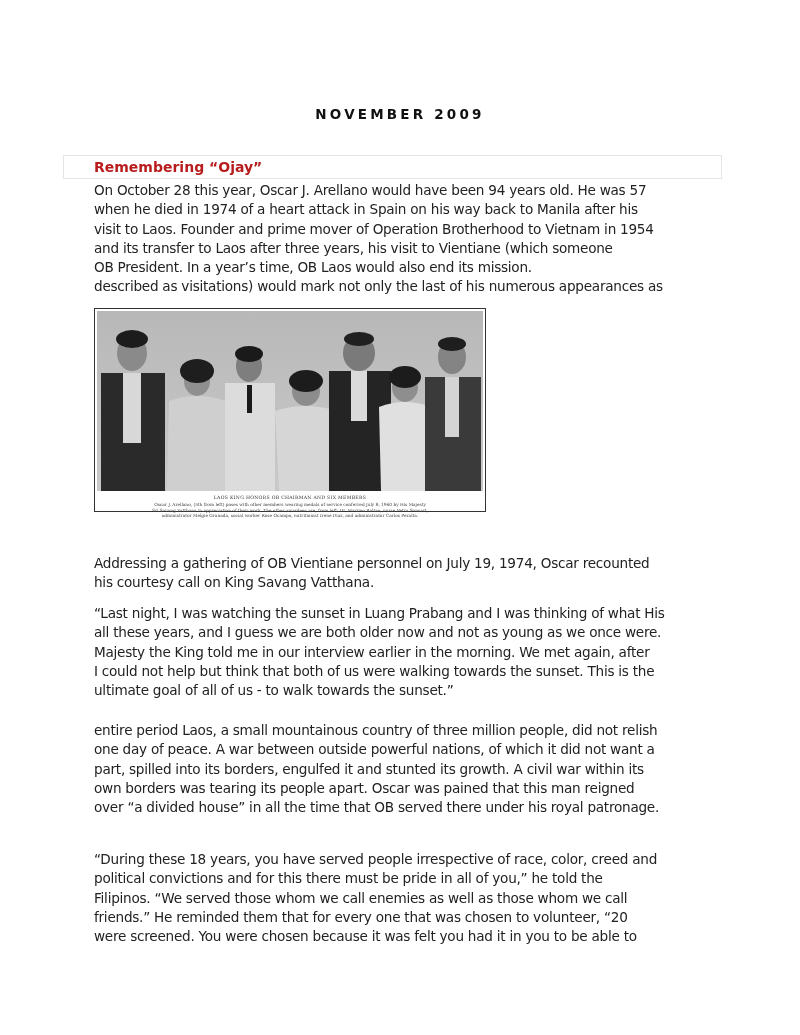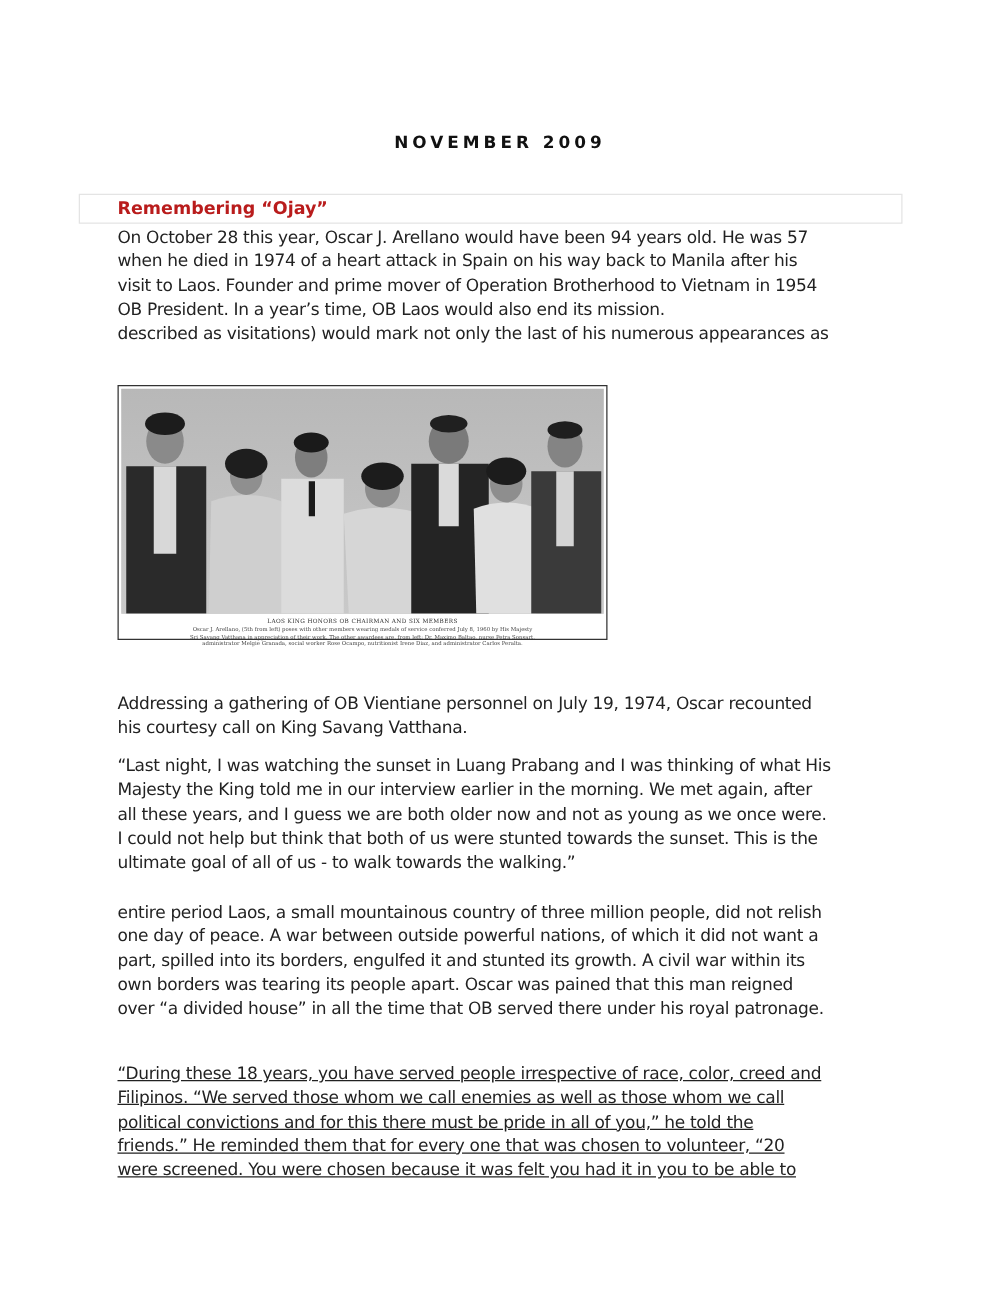--- a/index.html
+++ b/index.html
@@ -30,20 +30,21 @@
 <div>
   <div class="month">NOVEMBER 2009</div>
 
   <div class="title-box"></div>
   <div class="title">Remembering “Ojay”</div>
 
   <div class="para" style="top:181px;">
     <span class="line">On October 28 this year, Oscar J. Arellano would have been 94 years old. He was 57</span>
     <span class="line">when he died in 1974 of a heart attack in Spain on his way back to Manila after his</span>
     <span class="line">visit to Laos. Founder and prime mover of Operation Brotherhood to Vietnam in 1954</span>
+    <span class="line">and its transfer to Laos after three years, his visit to Vientiane (which someone</span>
     <span class="line">OB President. In a year’s time, OB Laos would also end its mission.</span>
     <span class="line">described as visitations) would mark not only the last of his numerous appearances as</span>
   </div>
 
   <div class="photo-frame">
     <div class="photo">
       <svg width="386" height="180" viewBox="0 0 386 180">
         <defs>
           <linearGradient id="bg" x1="0" y1="0" x2="0" y2="1">
             <stop offset="0" stop-color="#b8b8b8"></stop>
@@ -107,34 +108,34 @@
     </div>
   </div>
 
   <div class="para" style="top:554px;">
     <span class="line">Addressing a gathering of OB Vientiane personnel on July 19, 1974, Oscar recounted</span>
     <span class="line">his courtesy call on King Savang Vatthana.</span>
   </div>
 
   <div class="para" style="top:604px;">
     <span class="line">“Last night, I was watching the sunset in Luang Prabang and I was thinking of what His</span>
+    <span class="line">all these years, and I guess we are both older now and not as young as we once were.</span>
     <span class="line">Majesty the King told me in our interview earlier in the morning. We met again, after</span>
-    <span class="line">all these years, and I guess we are both older now and not as young as we once were.</span>
-    <span class="line">I could not help but think that both of us were stunted towards the sunset. This is the</span>
-    <span class="line">ultimate goal of all of us - to walk towards the walking.”</span>
+    <span class="line">I could not help but think that both of us were walking towards the sunset. This is the</span>
+    <span class="line">ultimate goal of all of us - to walk towards the sunset.”</span>
   </div>
 
   <div class="para" style="top:721px;">
     <span class="line">entire period Laos, a small mountainous country of three million people, did not relish</span>
     <span class="line">one day of peace. A war between outside powerful nations, of which it did not want a</span>
     <span class="line">part, spilled into its borders, engulfed it and stunted its growth. A civil war within its</span>
     <span class="line">own borders was tearing its people apart. Oscar was pained that this man reigned</span>
     <span class="line">over “a divided house” in all the time that OB served there under his royal patronage.</span>
   </div>
 
-  <div class="para" style="top:850px;text-decoration:underline;">
+  <div class="para" style="top:850px;">
     <span class="line">“During these 18 years, you have served people irrespective of race, color, creed and</span>
+    <span class="line">political convictions and for this there must be pride in all of you,” he told the</span>
     <span class="line">Filipinos. “We served those whom we call enemies as well as those whom we call</span>
-    <span class="line">political convictions and for this there must be pride in all of you,” he told the</span>
     <span class="line">friends.” He reminded them that for every one that was chosen to volunteer, “20</span>
     <span class="line">were screened. You were chosen because it was felt you had it in you to be able to</span>
   </div>
 </div>
 
 </body></html>

